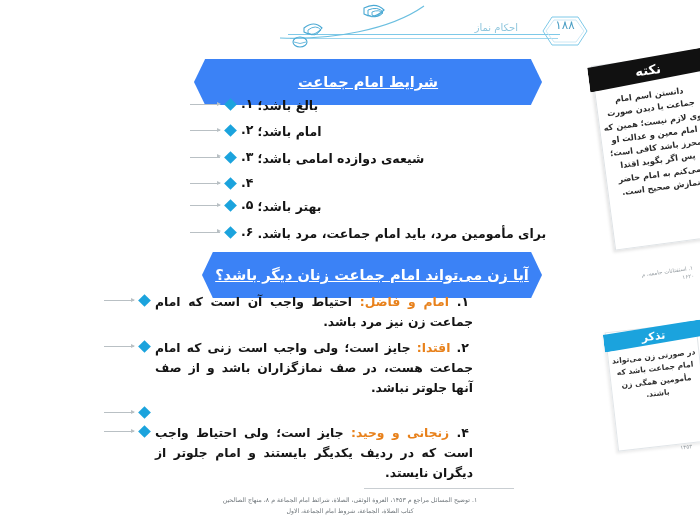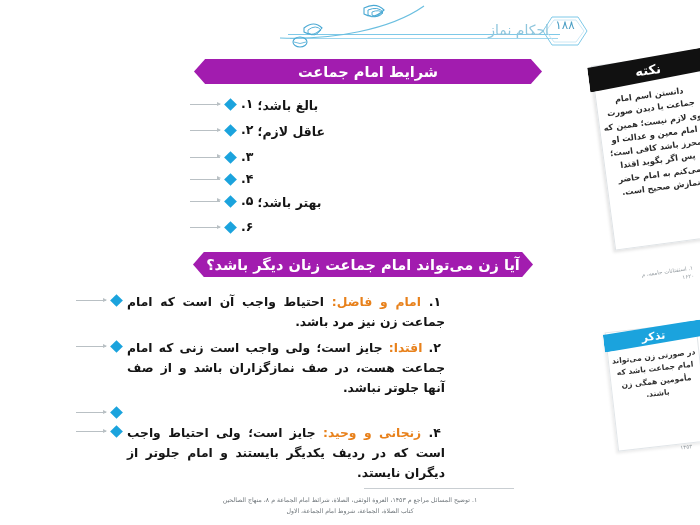--- a/index.html
+++ b/index.html
@@ -62,59 +62,60 @@
     position: absolute;
     inset: 0;
   }
   .folio span {
     position: relative;
     z-index: 2;
   }
   .header-chapter {
     position: absolute;
     top: 22px;
-    right: 151px;
-    font-size: 14px;
+    right: 182px;
+    font-size: 10px;
     color: #8fc6dd;
     letter-spacing: .5px;
   }
   .header-orn {
     position: absolute;
     top: 0;
     right: 228px;
     width: 200px;
     height: 52px;
   }
 
   
   .banner {
     position: absolute;
-    height: 25px;
-    background: #a21caf;
+    height: 46px;
+    background: #3b82f6;
     color: #ffffff;
     display: flex;
     align-items: center;
     justify-content: center;
     font-size: 14.5px;
     font-weight: bold;
     letter-spacing: .2px;
     border-radius: 4px;
     clip-path: polygon(
       3.2% 0%, 96.8% 0%, 100% 50%, 96.8% 100%,
       3.2% 100%, 0% 50%);
     box-shadow: 0 1px 2px rgba(0,0,0,.12);
+    text-decoration: underline;
   }
   #banner-1 {
     top: 59px;
     right: 158px;
     width: 348px;
   }
   #banner-2 {
     top: 252px;
-    right: 167px;
+    right: 158px;
     width: 340px;
     text-align: right;
   }
 
   
   .list-block {
     position: absolute;
     right: 0;
     left: 0;
   }
@@ -167,21 +168,21 @@
     border-top: 2.5px solid transparent;
     border-bottom: 2.5px solid transparent;
     border-left: 4px solid #b9c0c4;
   }
 
   
   #list-2 { top: 292px; }
   .list-row.para {
     margin-bottom: 6px;
     align-items: flex-start;
-    padding-left: 76px;
+    padding-left: 104px;
   }
   .para-body {
     max-width: 318px;
     text-align: justify;
     font-size: 12.3px;
     line-height: 1.6;
     color: #141414;
     font-weight: bold;
     direction: rtl;
   }
@@ -364,46 +365,48 @@
   <div class="list-block" id="list-1">
 
     <div class="list-row">
       <span class="row-text">بالغ باشد؛</span>
       <span class="row-num">۱.</span>
       <span class="bullet"></span>
       <span class="leader"></span>
     </div>
 
     <div class="list-row">
-      <span class="row-text">عاقل لازم؛</span>
+      <span class="row-text">امام باشد؛</span>
       <span class="row-num">۲.</span>
       <span class="bullet"></span>
       <span class="leader"></span>
     </div>
 
     <div class="list-row">
+      <span class="row-text">شیعه‌ی دوازده امامی باشد؛</span>
       <span class="row-num">۳.</span>
       <span class="bullet"></span>
       <span class="leader"></span>
     </div>
 
     <div class="list-row">
       <span class="row-num">۴.</span>
       <span class="bullet"></span>
       <span class="leader"></span>
     </div>
 
     <div class="list-row">
       <span class="row-text">بهتر باشد؛</span>
       <span class="row-num">۵.</span>
       <span class="bullet"></span>
       <span class="leader"></span>
     </div>
 
     <div class="list-row">
+      <span class="row-text">برای مأمومین مرد، باید امام جماعت، مرد باشد.</span>
       <span class="row-num">۶.</span>
       <span class="bullet"></span>
       <span class="leader"></span>
     </div>
   </div>
 
   <div class="note-black">
     <div class="note-paper"></div>
     <div class="note-head">نکته</div>
     <div class="note-body">دانستن اسم امام جماعت یا دیدن صورت وی لازم نیست؛ همین که امام معین و عدالت او محرز باشد کافی است؛ پس اگر بگوید اقتدا می‌کنم به امام حاضر نمازش صحیح است.</div>

